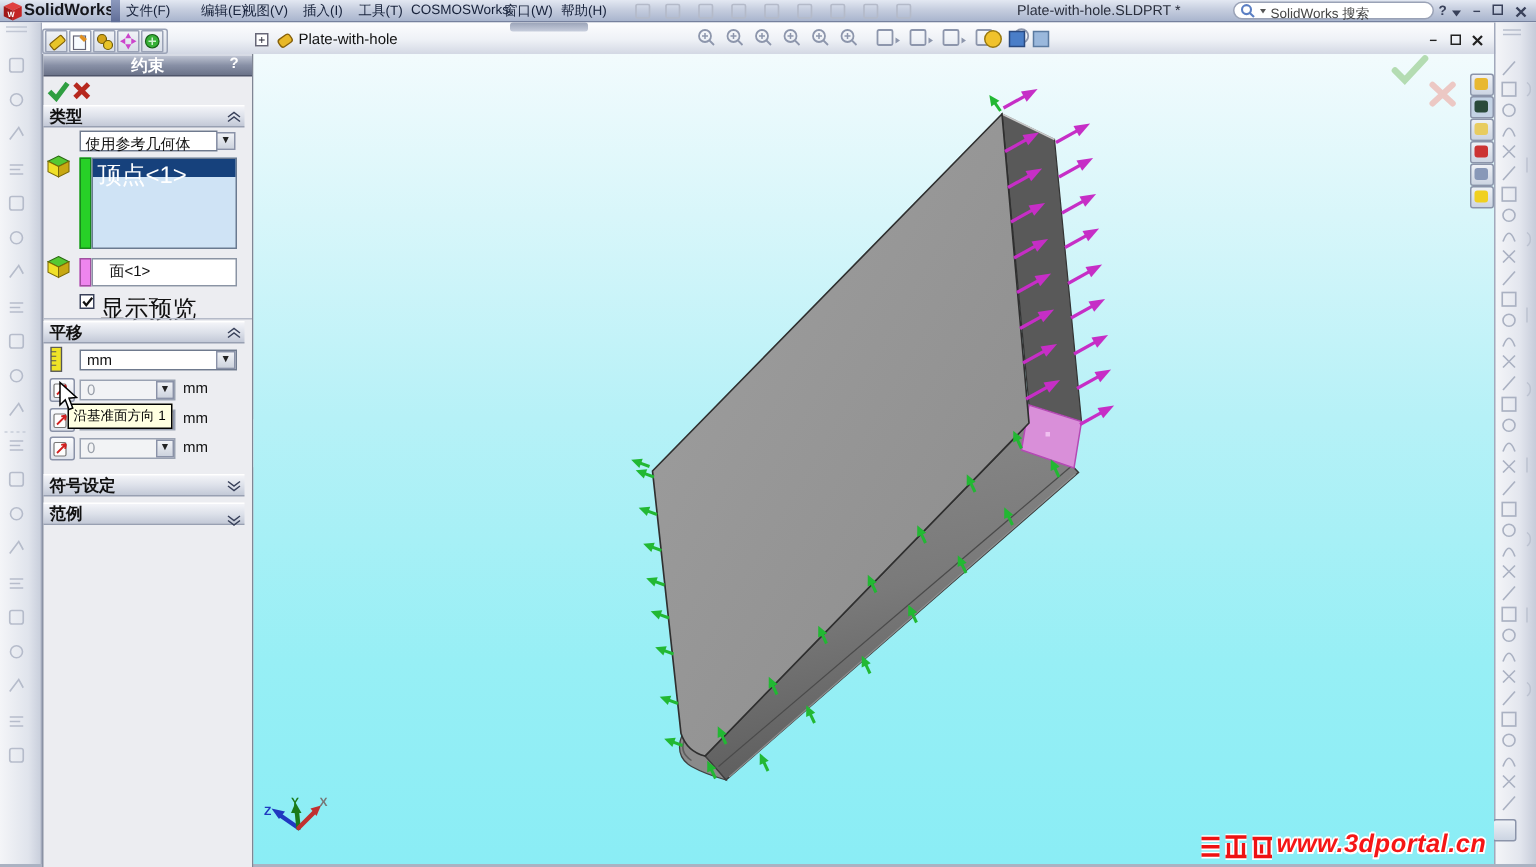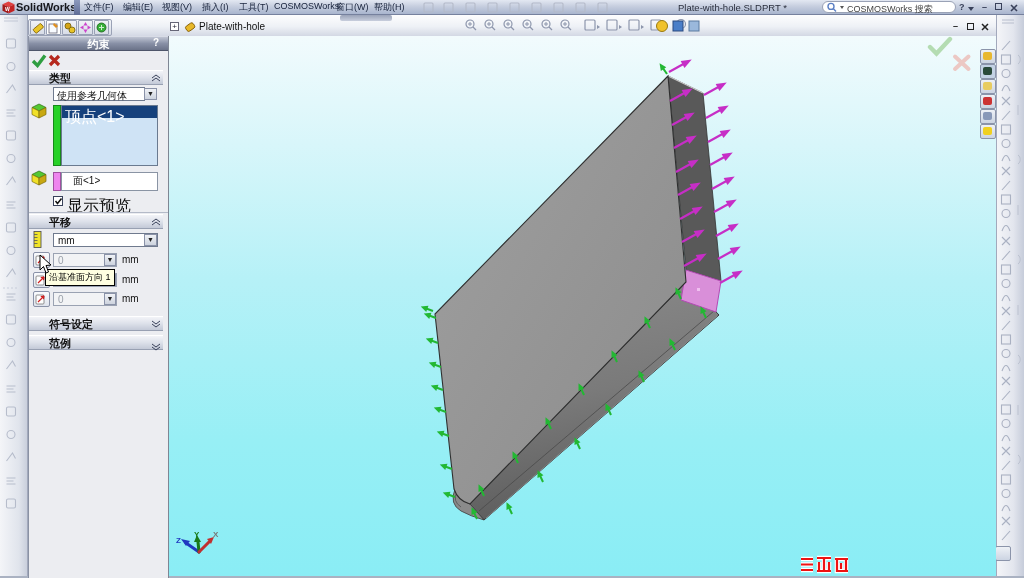--- a/index.html
+++ b/index.html
@@ -6,21 +6,21 @@
 .ab{position:absolute}
 #stage{position:relative;width:1024px;height:578px;background:#eceef2}
 #titlebar{left:0;top:0;width:1024px;height:15px;background:linear-gradient(180deg,#e3e8f2 0%,#c6cedf 45%,#a9b5ce 100%);border-bottom:1px solid #76819e}
 .menu{font-size:9px;color:#16213a;top:1px}
 #toolrow{left:0;top:15px;width:1024px;height:21px;background:linear-gradient(180deg,#fdfdfe 0%,#eef1f6 55%,#d3d8e4 100%)}
 #leftstrip{left:0;top:15px;width:28px;height:563px;background:linear-gradient(90deg,#f4f5f8 0%,#e0e4ec 70%,#c9cfdc 100%);border-right:1px solid #a2a9bc}
 #rightstrip{left:996px;top:15px;width:28px;height:563px;background:linear-gradient(90deg,#f4f5f8 0%,#e3e6ee 60%,#c6ccda 100%);border-left:1px solid #a2a9bc}
 #panel{left:28px;top:36px;width:141px;height:542px;background:#ecedf1;border-left:1px solid #8a92a4;border-right:1px solid #7f8694}
 #viewport{left:169px;top:36px;width:827px;height:540px;background:linear-gradient(180deg,#f2fbfd 0%,#d8f6fa 20%,#b6f1f7 45%,#97eff5 75%,#8aedf5 100%)}
 .hdr1{left:0;top:0;width:139px;height:15px;background:linear-gradient(180deg,#bfc5d3 0%,#8890a6 50%,#6b7389 100%);border-top:1px solid #d8dce6;border-bottom:1px solid #4e556a;color:#fff;font-size:11px;font-weight:bold;text-align:center;line-height:14px}
-.shdr{width:134px;height:15px;background:linear-gradient(180deg,#f3f4f8 0%,#dde1ea 50%,#c3c9d7 100%);border-top:1px solid #fff;border-bottom:1px solid #98a0b2;color:#111;font-size:11px;font-weight:bold;line-height:14px;padding-left:20px}
+.shdr{width:134px;height:15px;background:linear-gradient(180deg,#f3f4f8 0%,#dde1ea 50%,#c3c9d7 100%);border-top:1px solid #fff;border-bottom:1px solid #98a0b2;color:#111;font-size:11px;font-weight:bold;line-height:14px;padding-left:4px}
 .combo{background:#fff;border:1px solid #6f7a8e;height:14px}
 .ddbtn{background:linear-gradient(180deg,#f0f2f6,#cdd3de);border:1px solid #8a92a8;width:13px;height:12px;text-align:center;line-height:10px;font-size:7px;color:#222}
 .spin{background:#f2f3f5;border:1px solid #9aa2b2;height:14px;color:#9aa0aa;font-size:10px;padding-left:4px}
 .mm{font-size:10px;color:#111}
 .pbtn{width:17px;height:16px;background:linear-gradient(180deg,#fafbfd,#dfe3ec);border:1px solid #8a92a8;border-radius:2px}
 .vbtn{width:16px;height:15px;background:linear-gradient(180deg,#eef1f6,#ccd4e2);border:1px solid #8b94aa;border-radius:2px}
 .tt{background:#ffffe1;border:1px solid #000;font-size:9px;color:#000;padding:1px 3px;white-space:nowrap}
 .fi{stroke:#aab1c2;fill:none;stroke-width:1.1}
 .fi2{stroke:#b4bac9;fill:none;stroke-width:1.1}
 </style></head><body>
@@ -29,21 +29,21 @@
 <div id="titlebar" class="ab"></div>
 <svg class="ab" style="left:2px;top:1px" width="13" height="13" viewBox="0 0 13 13">
 <polygon points="6.5,0.5 12.5,3.2 6.5,6 0.5,3.2" fill="#e04040"></polygon>
 <polygon points="0.5,3.2 6.5,6 6.5,12.6 0.5,9.8" fill="#a01818"></polygon>
 <polygon points="12.5,3.2 6.5,6 6.5,12.6 12.5,9.8" fill="#c42424"></polygon>
 <text x="3" y="10" font-size="5" fill="#fff" font-weight="bold">W</text>
     </svg>
 <div class="ab" style="left:16px;top:1px;font-size:11px;font-weight:bold;color:#15161c;letter-spacing:0px">SolidWorks</div>
 <div class="ab" style="left:74px;top:0;width:6px;height:15px;background:linear-gradient(180deg,#8c99bd,#5e6c96)"></div>
 <div class="ab menu" style="left:84px">文件(F)</div>
-<div class="ab menu" style="left:123px">编辑(E)</div>
+<div class="ab menu" style="left:134px">编辑(E)</div>
 <div class="ab menu" style="left:162px">视图(V)</div>
 <div class="ab menu" style="left:202px">插入(I)</div>
 <div class="ab menu" style="left:239px">工具(T)</div>
 <div class="ab menu" style="left:274px">COSMOSWorks</div>
 <div class="ab menu" style="left:336px">窗口(W)</div>
 <div class="ab menu" style="left:374px">帮助(H)</div>
 <svg class="ab" style="left:420px;top:2px" width="240" height="12" viewBox="0 0 240 12">
 <rect x="4" y="1" width="9" height="9" rx="1" class="fi2"></rect>
 <rect x="24" y="1" width="9" height="9" rx="1" class="fi2"></rect>
 <rect x="46" y="1" width="9" height="9" rx="1" class="fi2"></rect>
@@ -54,21 +54,21 @@
 <rect x="156" y="1" width="9" height="9" rx="1" class="fi2"></rect>
 <rect x="178" y="1" width="9" height="9" rx="1" class="fi2"></rect>
 </svg>
 <div class="ab" style="left:678px;top:2px;font-size:9.5px;color:#2a2f3d">Plate-with-hole.SLDPRT *</div>
 <div class="ab" style="left:822px;top:1px;width:134px;height:12px;background:#fff;border:1px solid #9aa2b6;border-radius:6px"></div>
 <svg class="ab" style="left:826px;top:2px" width="14" height="10" viewBox="0 0 14 10">
       <circle cx="5" cy="4.4" r="3" fill="none" stroke="#5b7fc4" stroke-width="1.4"></circle>
       <line x1="7.2" y1="6.6" x2="10" y2="9.4" stroke="#5b7fc4" stroke-width="1.4"></line>
     </svg>
 <div class="ab" style="left:840px;top:6px;width:0;height:0;border-left:2.5px solid transparent;border-right:2.5px solid transparent;border-top:3.5px solid #555"></div>
-<div class="ab" style="left:847px;top:2.5px;font-size:9px;color:#444">COSMOSWorks 搜索</div>
+<div class="ab" style="left:847px;top:2.5px;font-size:9px;color:#444">SolidWorks 搜索</div>
 <div class="ab" style="left:959px;top:2px;font-size:9px;font-weight:bold;color:#39415a">?</div>
 <div class="ab" style="left:968px;top:7px;width:0;height:0;border-left:3px solid transparent;border-right:3px solid transparent;border-top:4px solid #39415a"></div>
 <div class="ab" style="left:982px;top:2px;font-size:9px;font-weight:bold;color:#39415a">–</div>
 <div class="ab" style="left:995px;top:3px;width:7px;height:7px;border:1.5px solid #39415a"></div>
 <svg class="ab" style="left:1010px;top:4px" width="8" height="8" viewBox="0 0 8 8">
       <path d="M1,1 L7,7 M7,1 L1,7" stroke="#39415a" stroke-width="1.6"></path>
     </svg>
 <div id="toolrow" class="ab"></div>
     <div class="ab" style="left:340px;top:15px;width:52px;height:6px;background:linear-gradient(180deg,#9aa3b8,#c8cedd);border-radius:2px"></div>
 <svg class="ab" style="left:0px;top:15px" width="1024" height="21" viewBox="0 0 1024 21">
@@ -417,20 +417,21 @@
 <path d="M2,4 h12 M2,9.5 h12 M2,15 h12"></path>
         <path d="M18,3 h14 M20,7 v9 M25,3 v13 M30,7 v9 M18,16 h14"></path>
         <path d="M36,4 h13 M38,4 v12 h11 M47,4 v12 M42,8 v6"></path>
       </g>
 <g stroke="#ee1212" stroke-width="2.2" fill="none">
 <path d="M2,4 h12 M2,9.5 h12 M2,15 h12"></path>
         <path d="M18,3 h14 M20,7 v9 M25,3 v13 M30,7 v9 M18,16 h14"></path>
         <path d="M36,4 h13 M38,4 v12 h11 M47,4 v12 M42,8 v6"></path>
       </g>
 </svg>
+<div class="ab" style="left:851px;top:553px;font-size:17px;font-weight:bold;font-style:italic;color:#f51616;letter-spacing:0.3px;text-shadow:-1px -1px 0 #fff,1px -1px 0 #fff,-1px 1px 0 #fff,1px 1px 0 #fff,0 -1.5px 0 #fff,0 1.5px 0 #fff;z-index:30">www.3dportal.cn</div>
 <div class="ab vbtn" style="left:980px;top:49px;z-index:5"></div>
 <div class="ab" style="left:983px;top:52px;width:9px;height:8px;background:#e8b830;border-radius:2px;z-index:6"></div>
 <div class="ab vbtn" style="left:980px;top:64px;background:#c3d2e4;z-index:5"></div>
 <div class="ab" style="left:983px;top:67px;width:9px;height:8px;background:#2a4a3a;border-radius:2px;z-index:6"></div>
 <div class="ab vbtn" style="left:980px;top:79px;z-index:5"></div>
 <div class="ab" style="left:983px;top:82px;width:9px;height:8px;background:#e8cc60;border-radius:2px;z-index:6"></div>
 <div class="ab vbtn" style="left:980px;top:94px;z-index:5"></div>
 <div class="ab" style="left:983px;top:97px;width:9px;height:8px;background:#cc3333;border-radius:2px;z-index:6"></div>
 <div class="ab vbtn" style="left:980px;top:109px;z-index:5"></div>
 <div class="ab" style="left:983px;top:112px;width:9px;height:8px;background:#8898b8;border-radius:2px;z-index:6"></div>

